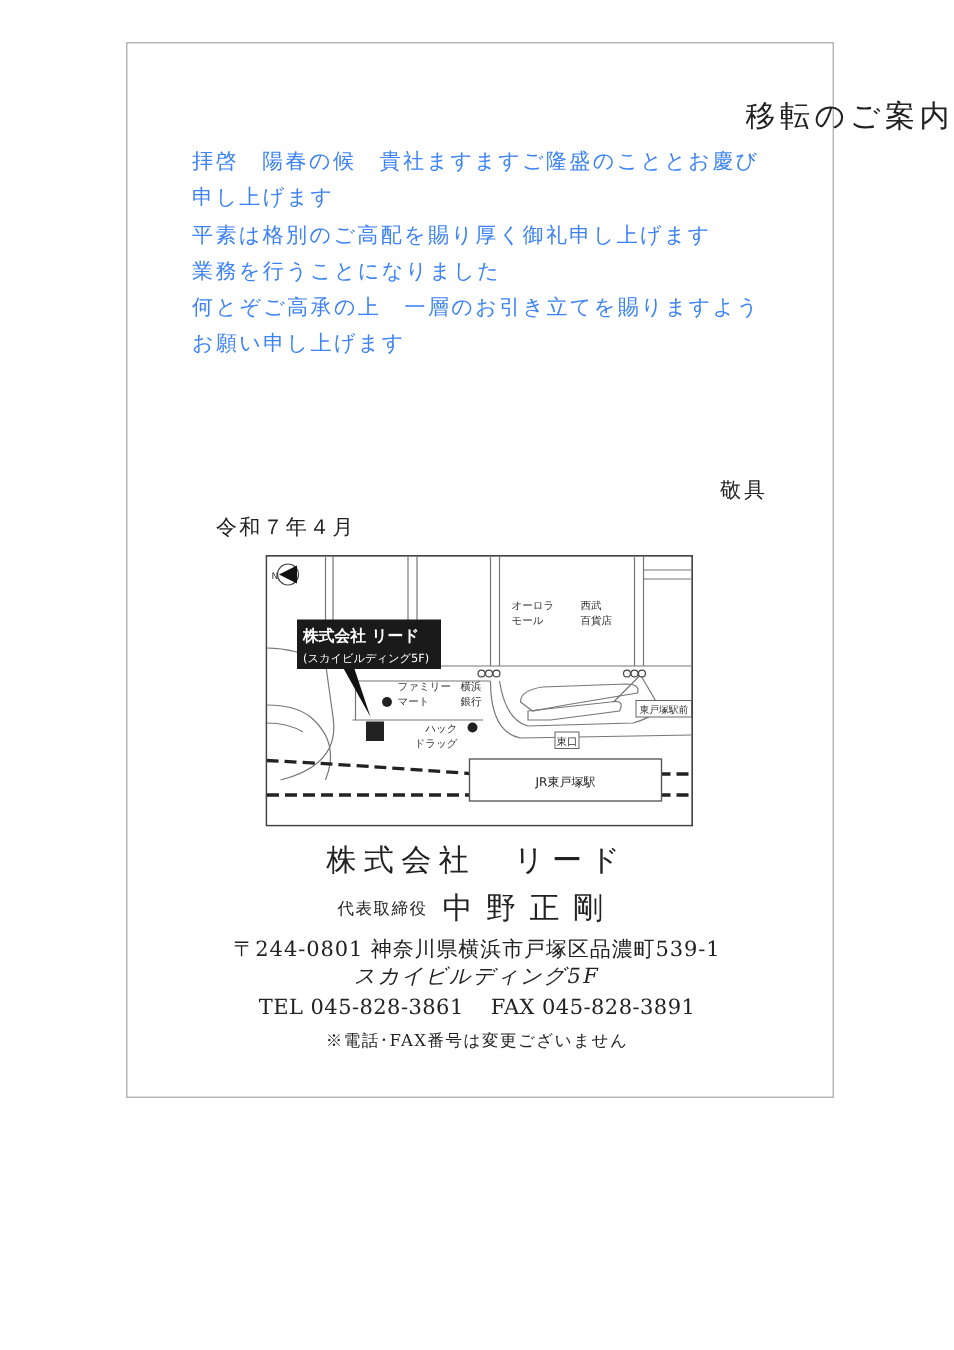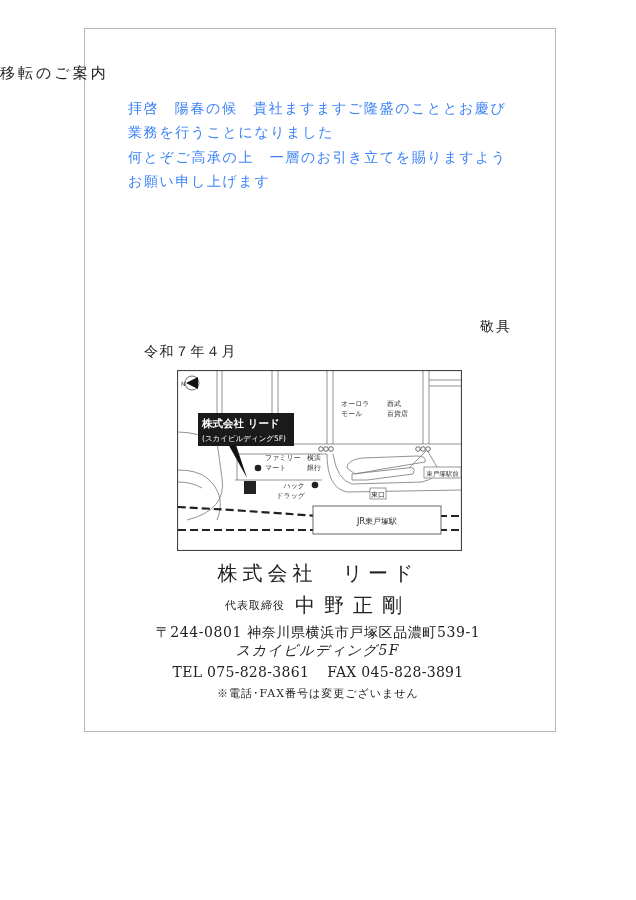--- a/index.html
+++ b/index.html
@@ -1,21 +1,21 @@
 <!DOCTYPE html>
 <html><head>
 <meta charset="utf-8">
 <style>
   html, body { margin: 0; padding: 0; background: #ffffff; }
   body { width: 636px; height: 900px; position: relative; overflow: hidden;
          font-family: "DejaVu Serif", "Liberation Serif", serif; color: #222; }
   .frame { position: absolute; left: 84px; top: 28px; width: 472px; height: 704px;
            border: 1px solid #b8b8b8; box-sizing: border-box; background: #fff; }
-  .title { position: absolute; left: 0; right: 0; top: 64px; text-align: left;
-           font-size: 15px; letter-spacing: 3px; color: #222; }
+  .title { position: absolute; left: 0; right: 0; top: 64px; text-align: right;
+           font-size: 20px; letter-spacing: 3px; color: #222; }
   .body-text { position: absolute; left: 128px; top: 96px; width: 400px;
                font-size: 14px; line-height: 24.3px; letter-spacing: 1.6px; color: #3b82f6; }
   .body-text div { white-space: nowrap; }
   .closing { position: absolute; right: 124px; top: 318px; font-size: 14px; letter-spacing: 2px; }
   .date { position: absolute; left: 144px; top: 343px; font-size: 14px; letter-spacing: 1.5px; }
 
   .map { position: absolute; left: 177px; top: 370px; width: 285px; height: 181px; }
 
   .company { position: absolute; left: 0; right: 0; top: 560px; text-align: center;
              font-size: 20px; letter-spacing: 5px; color: #222; }
@@ -32,20 +32,22 @@
 </style>
 </head>
 <body>
 
 <div class="frame"></div>
 
 <div class="title">移転のご案内</div>
 
 <div class="body-text">
   <div>拝啓　陽春の候　貴社ますますご隆盛のこととお慶び</div>
+  <div>申し上げます</div>
+  <div>平素は格別のご高配を賜り厚く御礼申し上げます</div>
   <div>業務を行うことになりました</div>
   <div>何とぞご高承の上　一層のお引き立てを賜りますよう</div>
   <div>お願い申し上げます</div>
 </div>
 
 <div class="closing">敬具</div>
 <div class="date">令和７年４月</div>
 
 <div class="map">
   <svg width="285" height="181" viewBox="0 0 285 181" xmlns="http://www.w3.org/2000/svg" font-family="DejaVu Sans, sans-serif">
@@ -139,15 +141,15 @@
   </svg>
 </div>
 
 <div class="company">株式会社　リード</div>
 <div class="rep">
   <span class="role">代表取締役</span><span class="name">中野正剛</span>
 </div>
 <div class="addr addr1">〒244-0801 神奈川県横浜市戸塚区品濃町539-1</div>
 <div class="addr addr2">スカイビルディング5F</div>
 <div class="addr tel">
-  <span>TEL 075-828-3861</span><span class="gap"></span><span>FAX 045-828-3891</span>
+  <span>TEL 045-828-3861</span><span class="gap"></span><span>FAX 045-828-3891</span>
 </div>
 <div class="note">※電話･FAX番号は変更ございません</div>
 
 </body></html>

